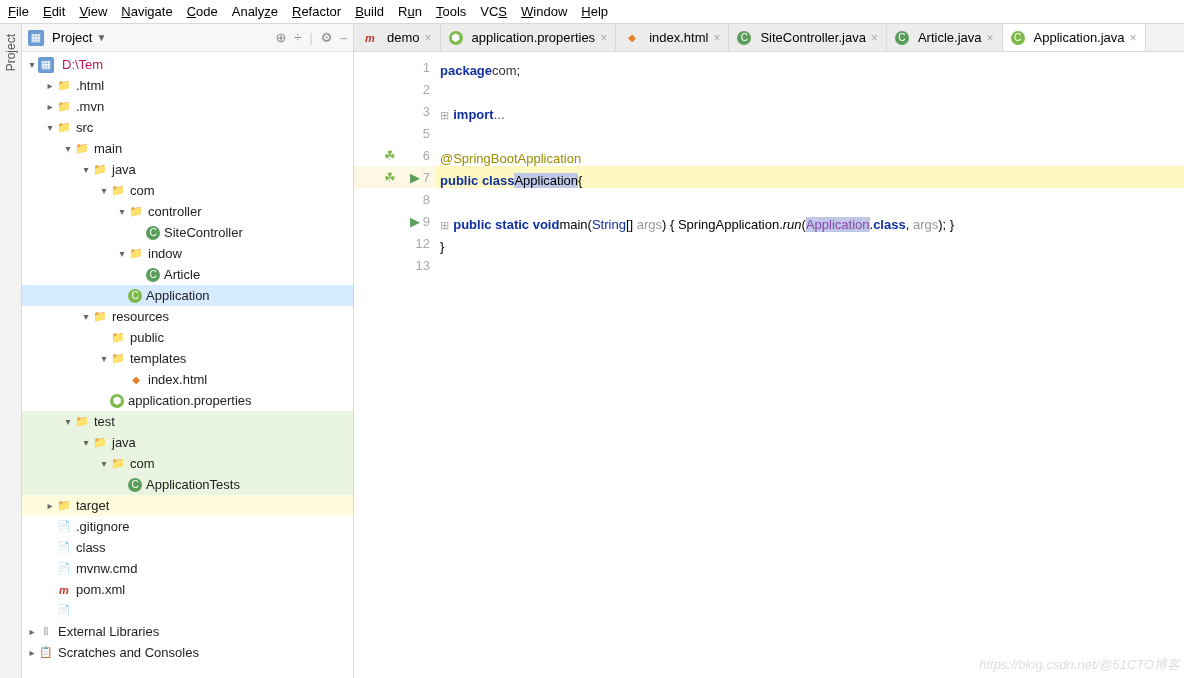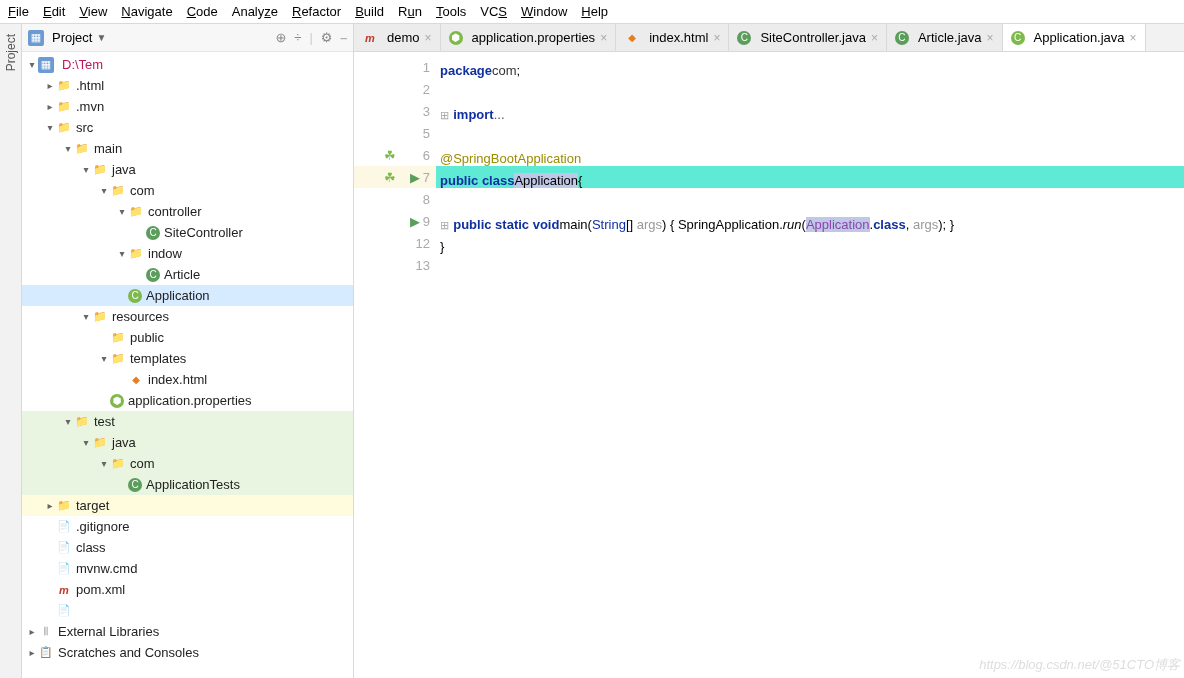--- a/index.html
+++ b/index.html
@@ -42,21 +42,21 @@
 .tab .close { color:#aaa; font-size:12px; }
 .code-area { flex:1; display:flex; position:relative; font-family:"JetBrains Mono","Consolas",monospace; font-size:14px; }
 .gutter { width:82px; padding-top:4px; background:#fff; }
 .gline { height:22px; display:flex; align-items:center; justify-content:flex-end; padding-right:6px; color:#aaa; position:relative; }
 .gline .ln { width:24px; text-align:right; }
 .gline .gi { position:absolute; left:30px; }
 .gline .run { position:absolute; left:56px; color:#5b9e5b; }
 .gline.active-line { background:#fdf8e3; }
 .code { flex:1; padding-top:4px; }
 .cline { height:22px; display:flex; align-items:flex-end; padding-left:4px; white-space:pre; }
-.cline.active-line { background:#5eead4; }
+.cline.active-line { background:#fef9c3; }
 .kw { color:#1030a0; font-weight:bold; }
 .ann { color:#9b8c00; }
 .cls { color:#333; }
 .str { color:#1030a0; }
 .lit { color:#555; }
 .hl-word { background:#c0c8e8; }
 .purple { color:#8e44ad; }
 .gray { color:#999; }
 .fold { color:#aaa; font-size:11px; margin-right:4px; }
 .watermark { position:absolute; bottom:4px; right:4px; color:#ddd; font-style:italic; font-size:13px; }

